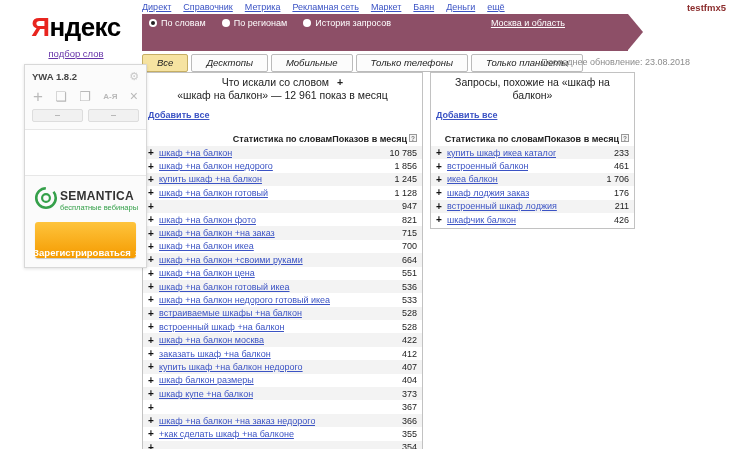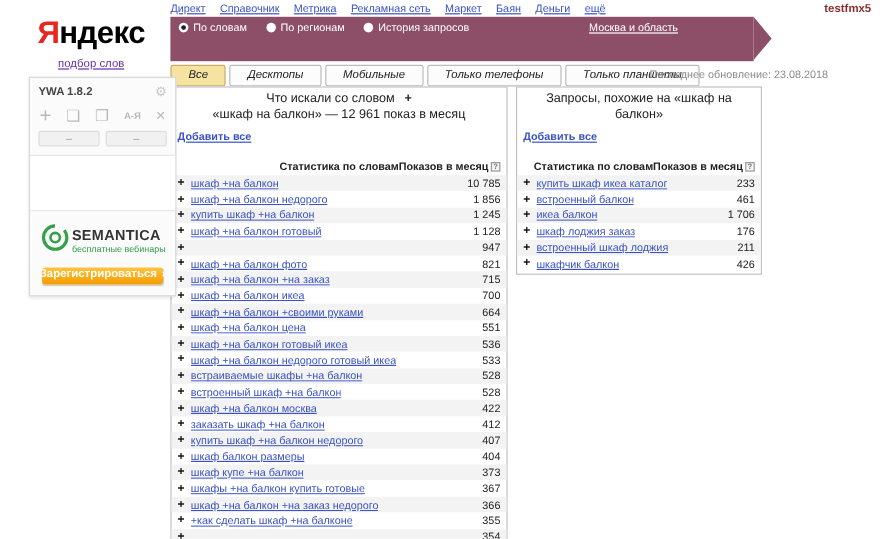--- a/index.html
+++ b/index.html
@@ -72,21 +72,21 @@
   .t-az { font-size:8px; font-weight:bold; }
   .t-x { font-size:14px; }
   .ywa-counters { display:flex; gap:5px; padding:0 7px; }
   .counter { flex:1; height:13px; background:#f1f1f1; border:1px solid #ddd; border-radius:2px;
     color:#999; font-size:9px; line-height:11px; text-align:center; }
   .ywa-list { height:47px; background:#fff; border-top:1px solid #e7e7e7; border-bottom:1px solid #e7e7e7; margin-top:7px; }
   .sem { padding:9px 4px 0; display:flex; align-items:center; justify-content:center; gap:1px; }
   .sem-text { text-align:left; }
   .sem-name { font-size:12px; font-weight:bold; color:#333; letter-spacing:.3px; }
   .sem-sub { font-size:7.5px; color:#35a04a; }
-  .sem-btn { display:flex; align-items:flex-start; justify-content:center; gap:4px; margin:7px 10px 9px; height:14px;
+  .sem-btn { display:flex; align-items:flex-end; justify-content:center; gap:4px; margin:7px 10px 9px; height:36px;
     background:linear-gradient(#fec43d,#f59b00); border-radius:3px; color:#fff; font-size:9.5px; font-weight:bold;
     box-shadow:0 1px 1px rgba(0,0,0,.2); cursor:pointer; }
 </style>
 </head>
 <body>
 
 <div class="topnav"><a class="nav-link alt">Директ</a><a class="nav-link">Справочник</a><a class="nav-link alt">Метрика</a><a class="nav-link">Рекламная сеть</a><a class="nav-link alt">Маркет</a><a class="nav-link">Баян</a><a class="nav-link alt">Деньги</a><a class="nav-link">ещё</a></div>
 <a class="username">testfmx5</a>
 
 <div class="logo">
@@ -226,21 +226,20 @@
       <a class="kw-link">шкаф балкон размеры</a>
       <span class="kw-val">404</span>
     </div>
       <div class="kw-row alt">
       <span class="plus-btn">+</span>
       <a class="kw-link">шкаф купе +на балкон</a>
       <span class="kw-val">373</span>
     </div>
       <div class="kw-row">
       <span class="plus-btn">+</span>
-      <a class="kw-link">шкафы +на балкон купить готовые</a>
       <span class="kw-val">367</span>
     </div>
       <div class="kw-row alt">
       <span class="plus-btn">+</span>
       <a class="kw-link">шкаф +на балкон +на заказ недорого</a>
       <span class="kw-val">366</span>
     </div>
       <div class="kw-row">
       <span class="plus-btn">+</span>
       <a class="kw-link">+как сделать шкаф +на балконе</a>

